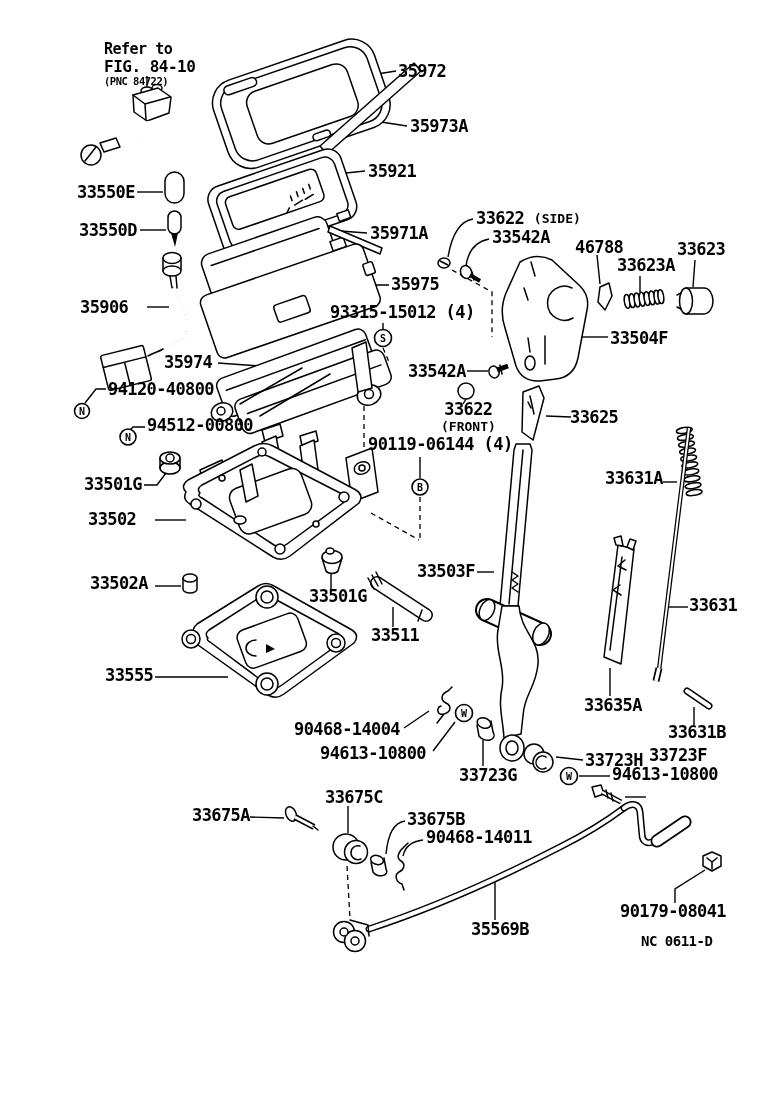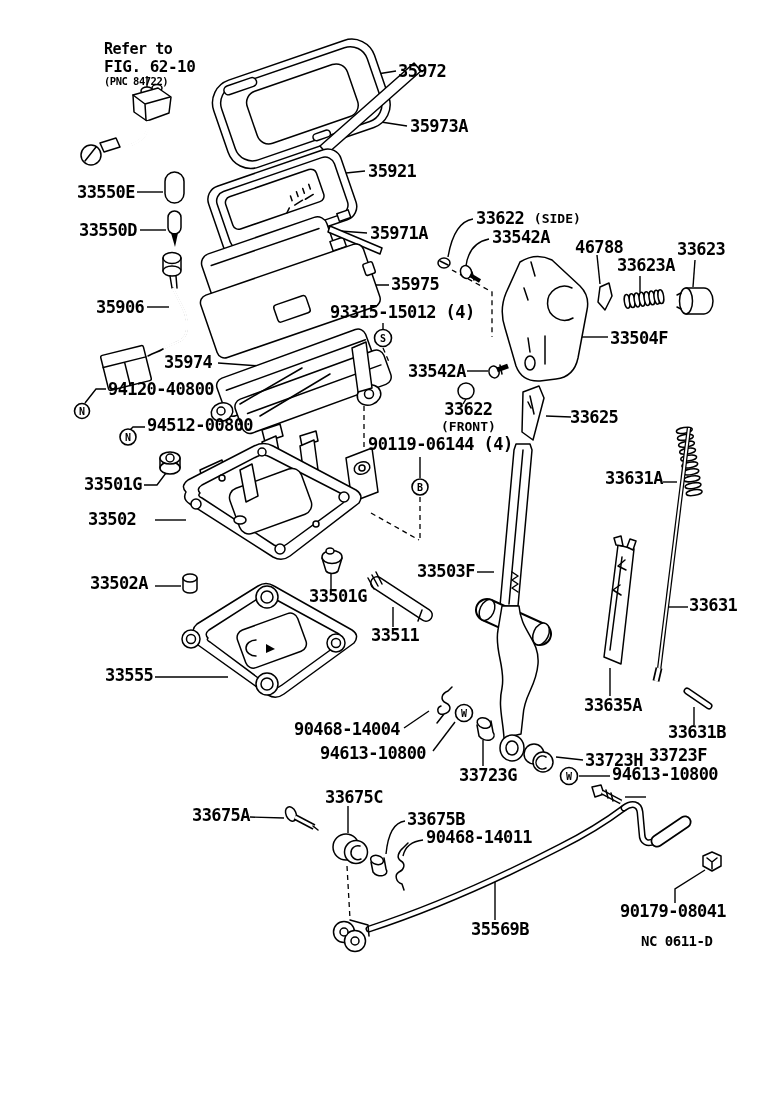--- a/index.html
+++ b/index.html
@@ -412,37 +412,37 @@
     <text class="symt" x="464" y="716.5">W</text>
   </g>
   <g>
     <circle class="sym" cx="569" cy="776" r="8.5"></circle>
     <text class="symt" x="569" y="779.5">W</text>
   </g>
 </svg>
 
 <div class="note">
   <div class="n1">Refer to</div>
-  <div class="n2">FIG. 62-10</div>
+  <div class="n2">FIG. 84-10</div>
   <div class="n3">(PNC 84722)</div>
 </div>
 <div class="code">NC 0611-D</div>
 
 <div class="lbl" style="left:398px;top:63px">35972</div>
 <div class="lbl" style="left:410px;top:118px">35973A</div>
 <div class="lbl" style="left:368px;top:163px">35921</div>
 <div class="lbl" style="left:77px;top:184px">33550E</div>
 <div class="lbl" style="left:79px;top:222px">33550D</div>
 <div class="lbl" style="left:370px;top:225px">35971A</div>
 <div class="lbl" style="left:476px;top:210px"><span>33622</span> <span class="sm">(SIDE)</span></div>
 <div class="lbl" style="left:492px;top:229px">33542A</div>
 <div class="lbl" style="left:575px;top:239px">46788</div>
 <div class="lbl" style="left:677px;top:241px">33623</div>
 <div class="lbl" style="left:617px;top:257px">33623A</div>
-<div class="lbl" style="left:96px;top:299px">35906</div>
+<div class="lbl" style="left:80px;top:299px">35906</div>
 <div class="lbl" style="left:391px;top:276px">35975</div>
 <div class="lbl" style="left:330px;top:304px">93315-15012 (4)</div>
 <div class="lbl" style="left:610px;top:330px">33504F</div>
 <div class="lbl" style="left:164px;top:354px">35974</div>
 <div class="lbl" style="left:108px;top:381px">94120-40800</div>
 <div class="lbl" style="left:408px;top:363px">33542A</div>
 <div class="lbl" style="left:147px;top:417px">94512-00800</div>
 <div class="lbl stack" style="left:441px;top:401px"><span>33622</span><span class="sm">(FRONT)</span></div>
 <div class="lbl" style="left:570px;top:409px">33625</div>
 <div class="lbl" style="left:368px;top:436px">90119-06144 (4)</div>

